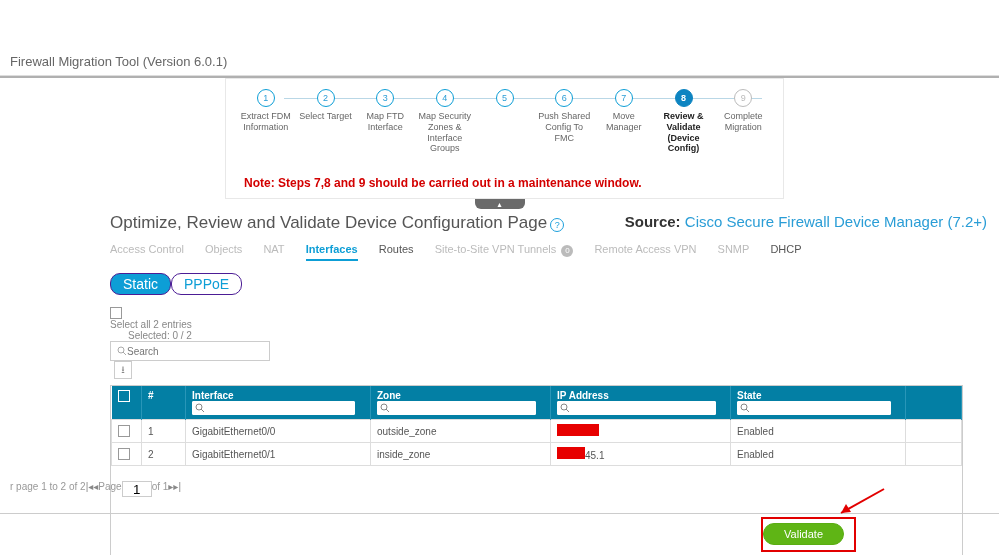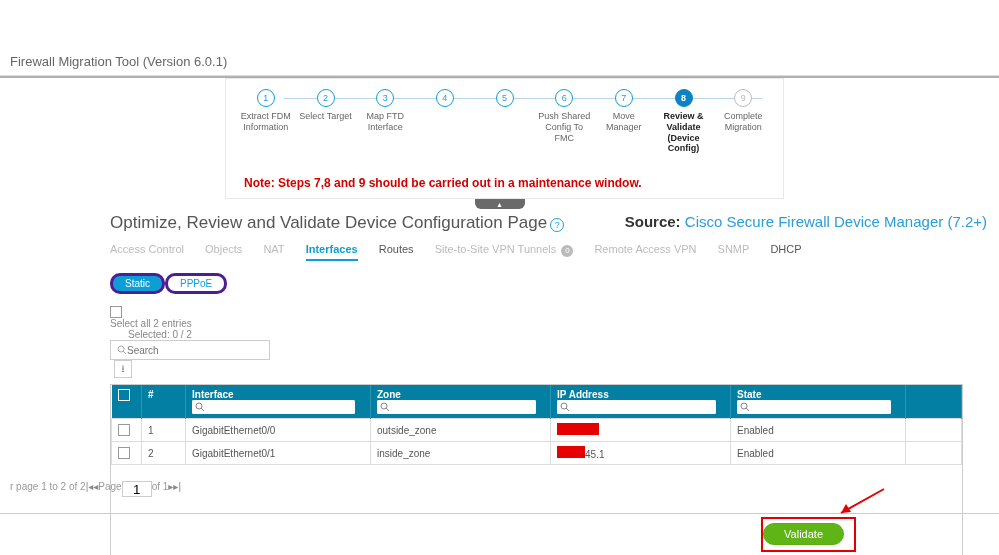--- a/index.html
+++ b/index.html
@@ -28,21 +28,21 @@
     .meta a { color: #2a9dd6; text-decoration: none; }
     .meta-label { font-weight: bold; color: #333; }
 
     .tabs { padding: 10px 12px 0 110px; font-size: 11px; color: #bbb; border-bottom: 0; }
     .tab { display:inline-block; margin-right: 18px; padding-bottom: 4px; cursor: pointer; }
     .tab.dark { color: #555; }
     .tab.active { color: #0d9ed6; font-weight:bold; border-bottom: 2px solid #0d9ed6; }
     .tab-badge { display:inline-block; background:#bbb; color:#fff; border-radius:50%; width:12px; height:12px; font-size:8px; text-align:center; line-height:12px; margin-left:2px; }
 
     .pills { padding: 12px 12px 6px 110px; }
-    .pill { display:inline-block; border:3px solid #4c1d95; border-radius:10px; font-size:10px; padding:2px 12px; cursor:pointer; }
+    .pill { display:inline-block; border:1px solid #4c1d95; border-radius:10px; font-size:14px; padding:2px 12px; cursor:pointer; }
     .pill.active { background:#0d9ed6; color:#fff; }
     .pill:not(.active){ color:#0d9ed6; }
 
     .toolbar-row { display:flex; padding: 6px 24px 6px 110px; font-size:10px; color:#888;flex-direction:column; }
     .checkbox { width:12px; height:12px; border:1px solid #999; margin-right:5px; }
     .spacer { flex:1; }
     .search-box { border:1px solid #ccc; width:160px; height:20px; display:flex; align-items:center; padding:0 6px; color:#aaa; }
     .search-box input { border:none; outline:none; font-size:10px; flex:1; }
     .dl-icon { width:18px; height:18px; border:1px solid #ccc; margin-left:4px; display:flex; align-items:center; justify-content:center; color:#888; }
 
@@ -87,20 +87,21 @@
         <div class="step-label">Select Target</div>
       </div>
     <div class="step">
         <div class="connector"></div>
         <div class="step-circle">3</div>
         <div class="step-label">Map FTD Interface</div>
       </div>
     <div class="step">
         <div class="connector"></div>
         <div class="step-circle">4</div>
+        <div class="step-label">Map Security Zones &amp; Interface Groups</div>
       </div>
     <div class="step">
         <div class="connector"></div>
         <div class="step-circle">5</div>
       </div>
     <div class="step">
         <div class="connector"></div>
         <div class="step-circle">6</div>
         <div class="step-label">Push Shared Config To FMC</div>
       </div>

